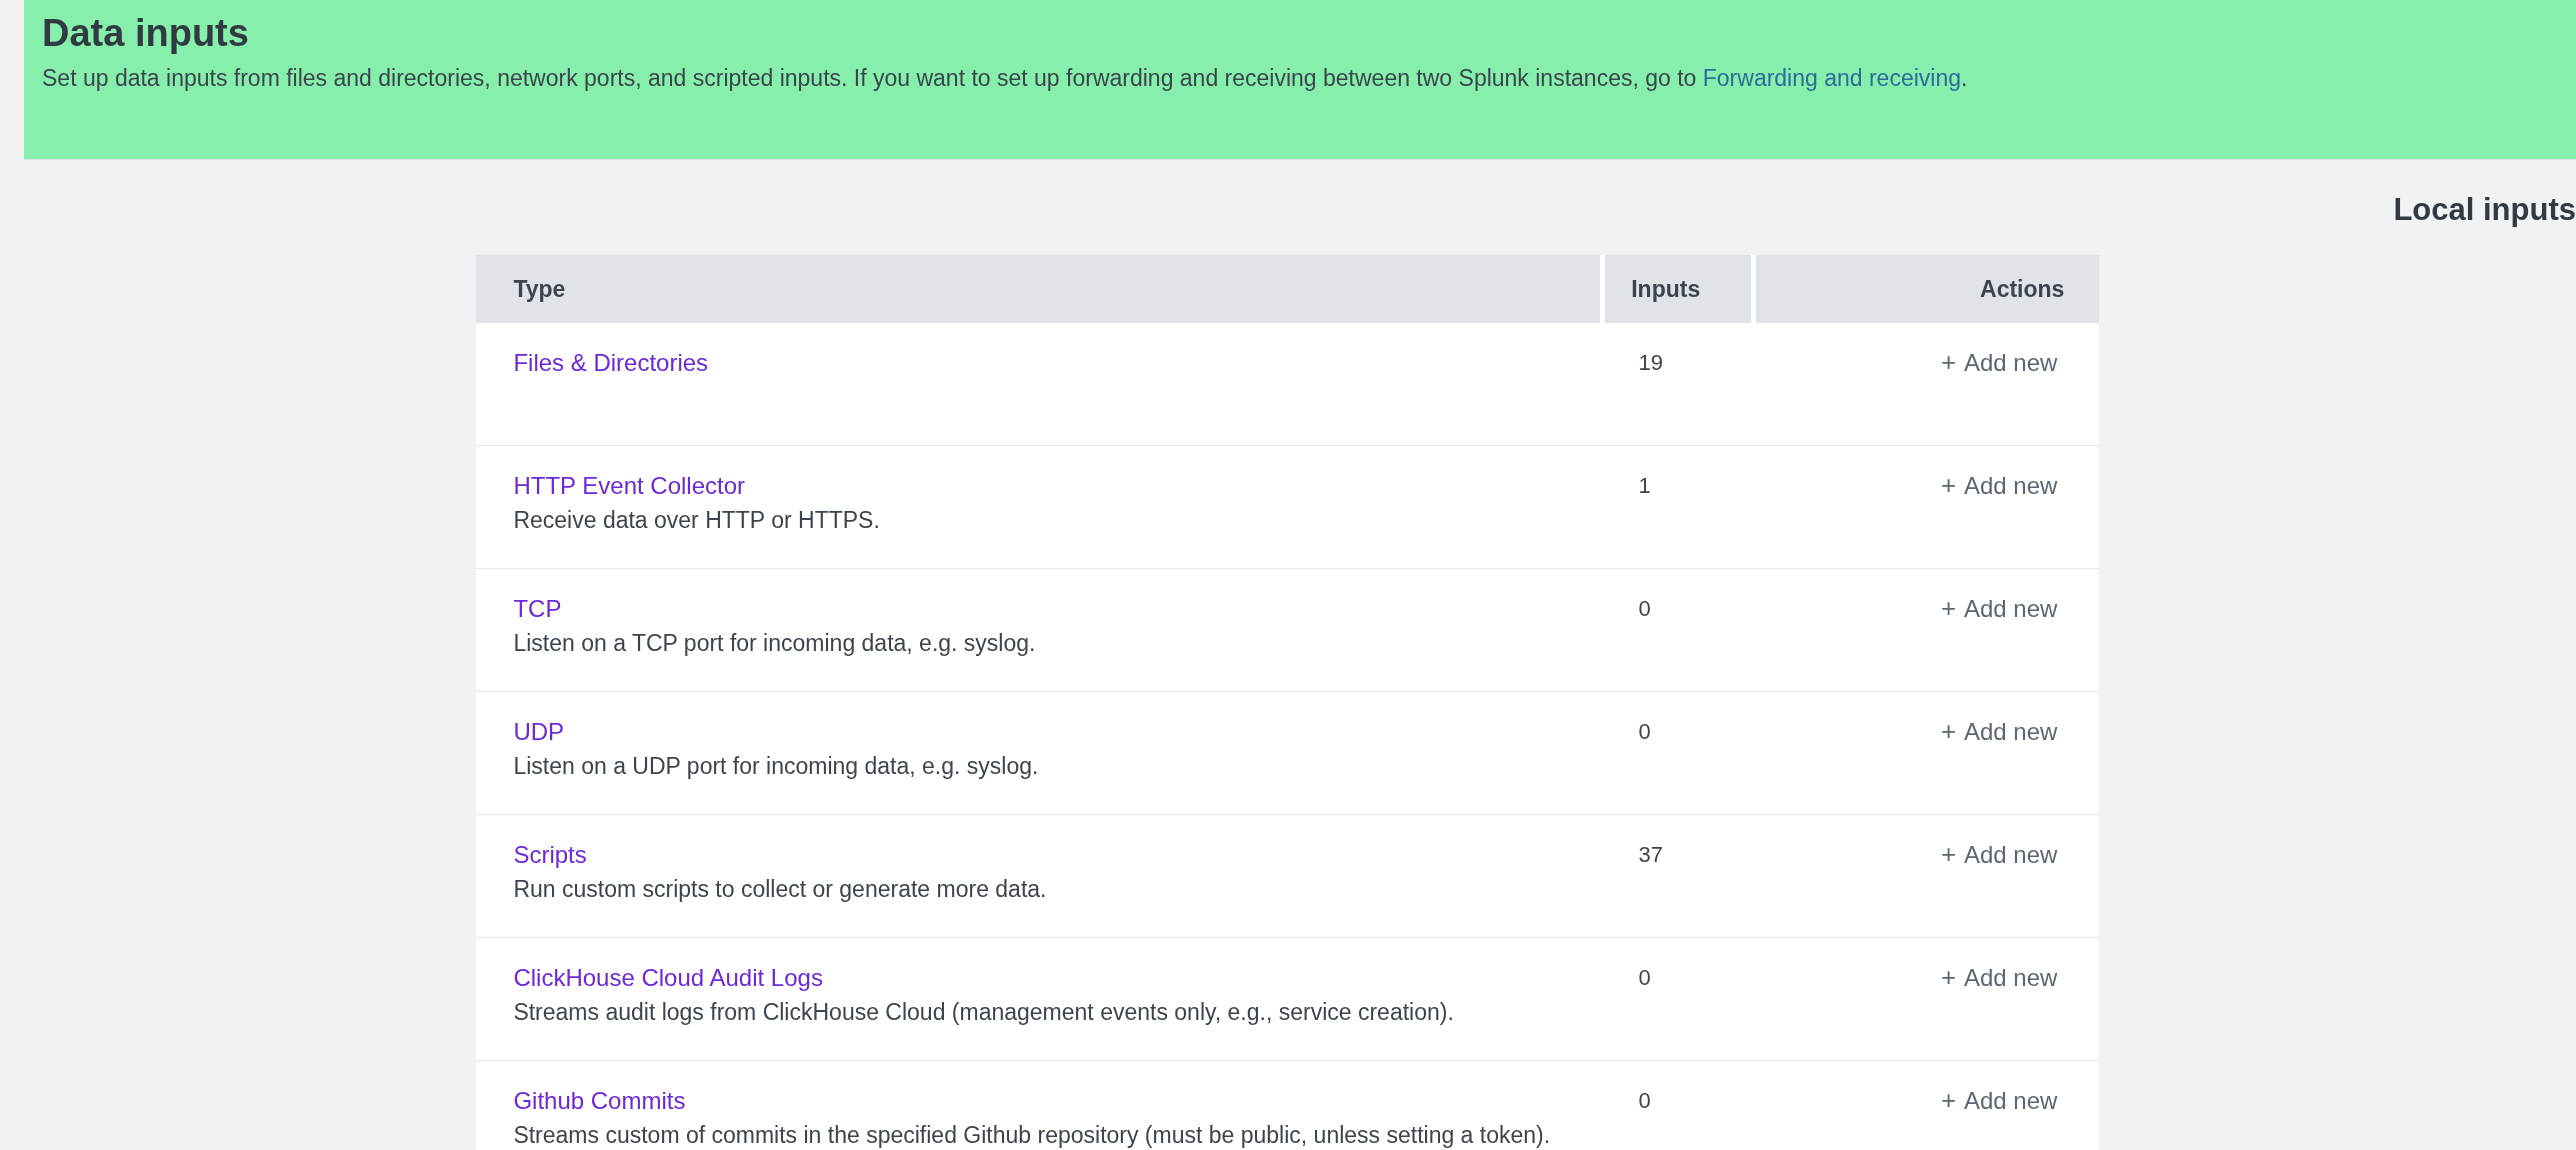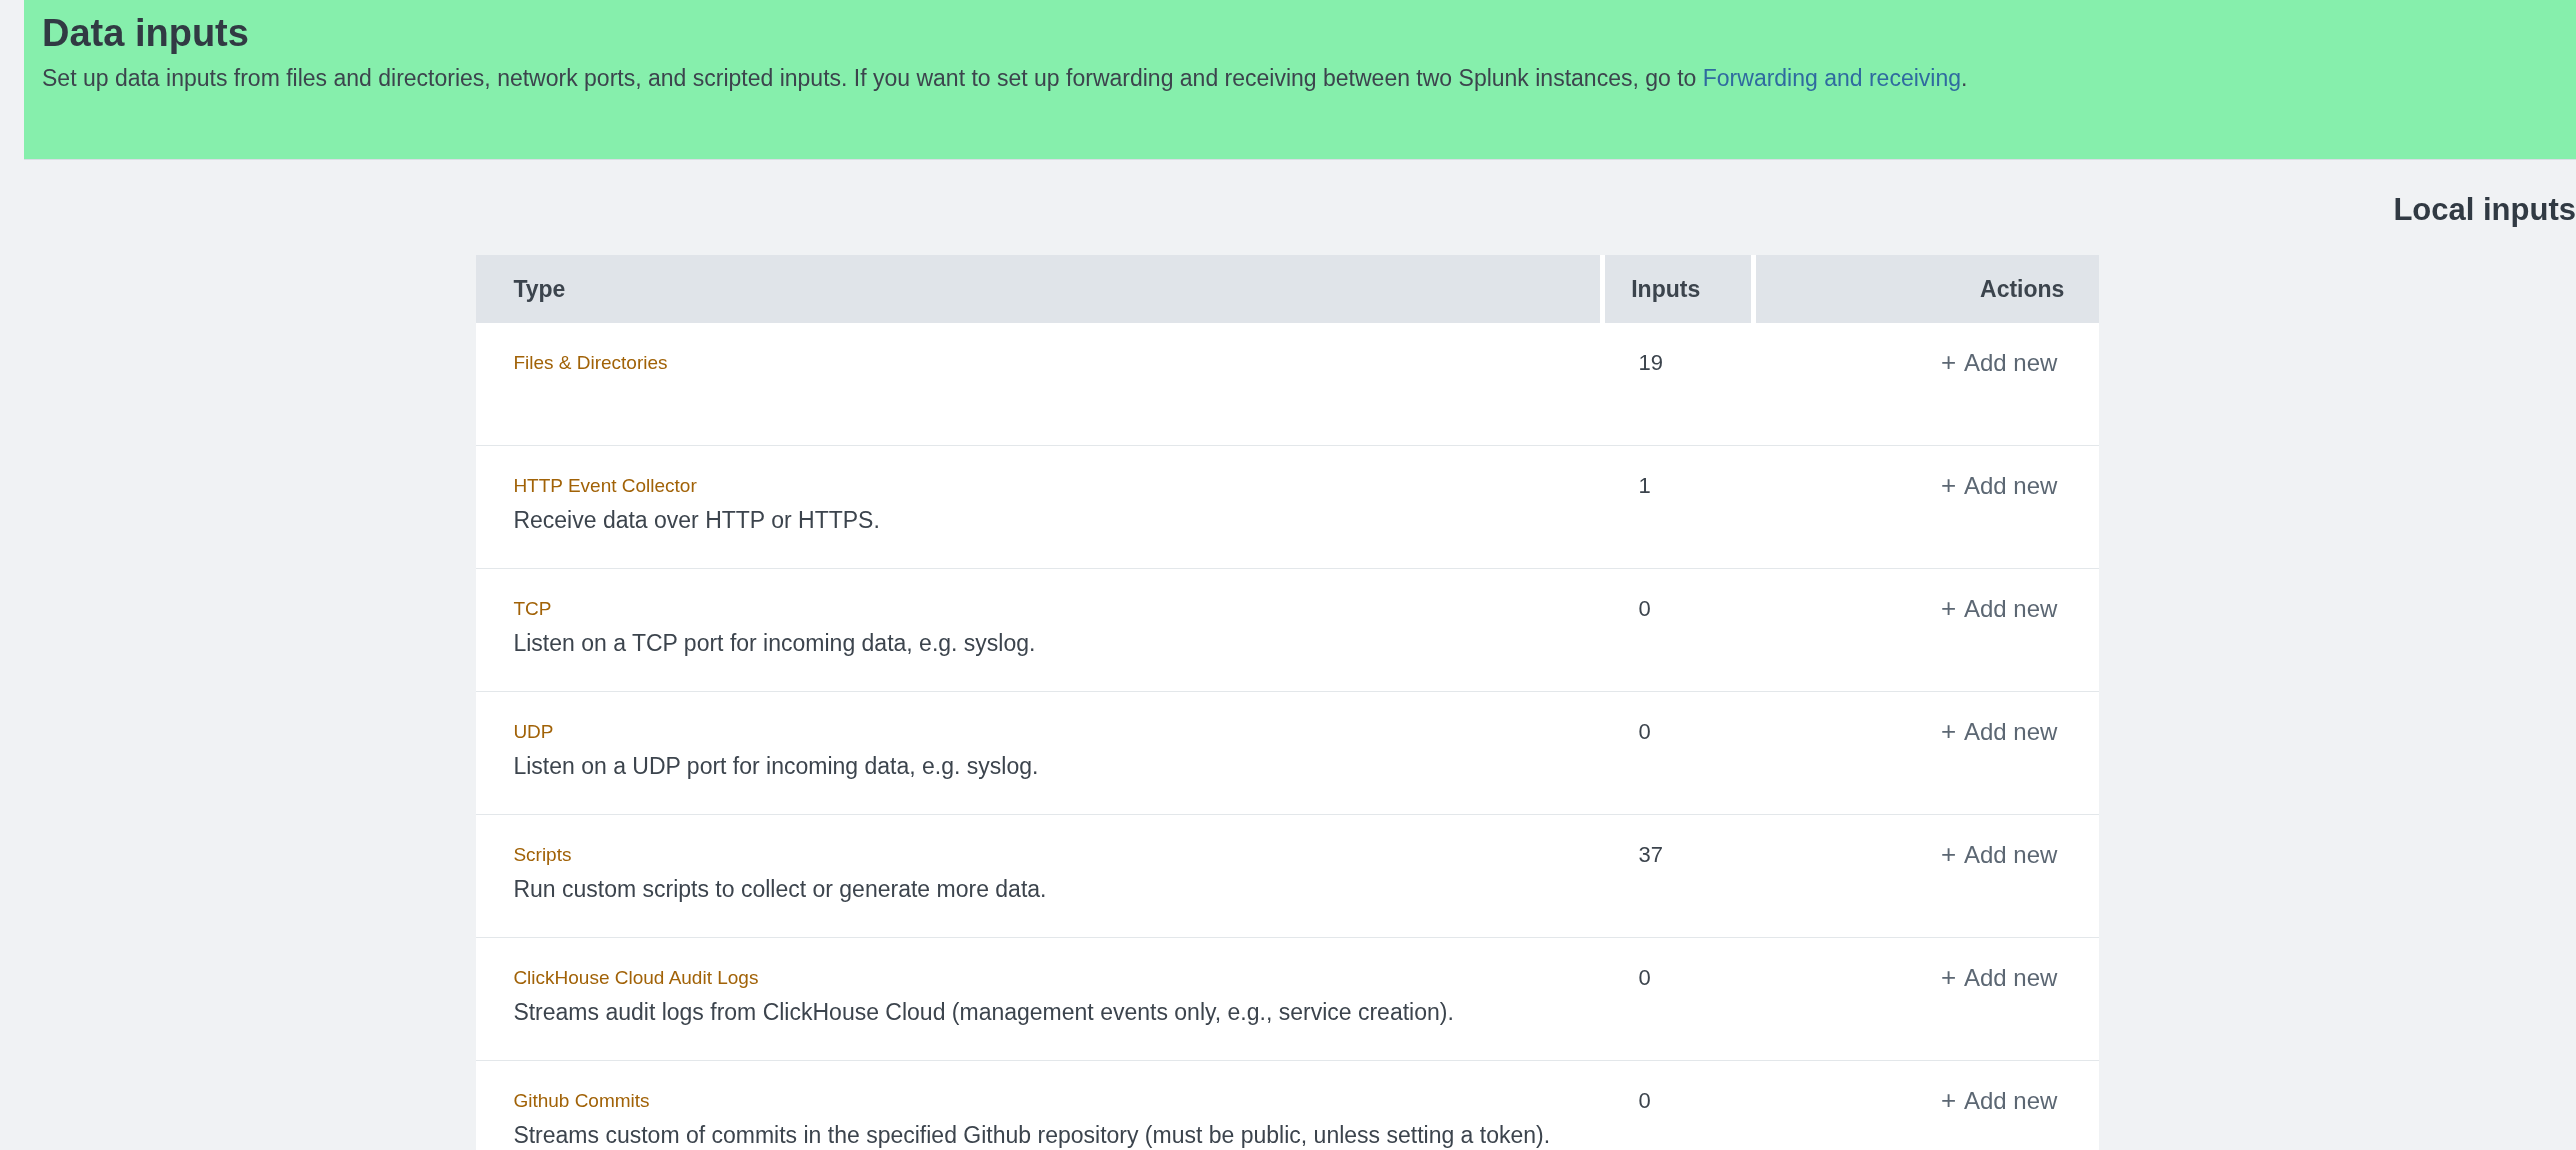--- a/index.html
+++ b/index.html
@@ -89,23 +89,23 @@
     height: 123px;
     border-bottom: 1.7px solid #e3e7ea;
   }
   .td { padding-top: 22.4px; }
   .td.col-type   { padding-left: 37px; }
   .td.col-inputs { padding-left: 36px; font-size: 22px; line-height: 35px; color: #3c444d; }
   .td.col-actions{ text-align: right; padding-right: 35px; }
 
   .type-link {
     display: inline-block;
-    font-size: 19px;
+    font-size: 24px;
     line-height: 35px;
-    color: #a16207;
+    color: #6d28d9;
     text-decoration: none;
     cursor: pointer;
   }
   .type-desc {
     font-size: 23px;
     line-height: 35px;
     color: #3c444d;
   }
 
   .add-new {

